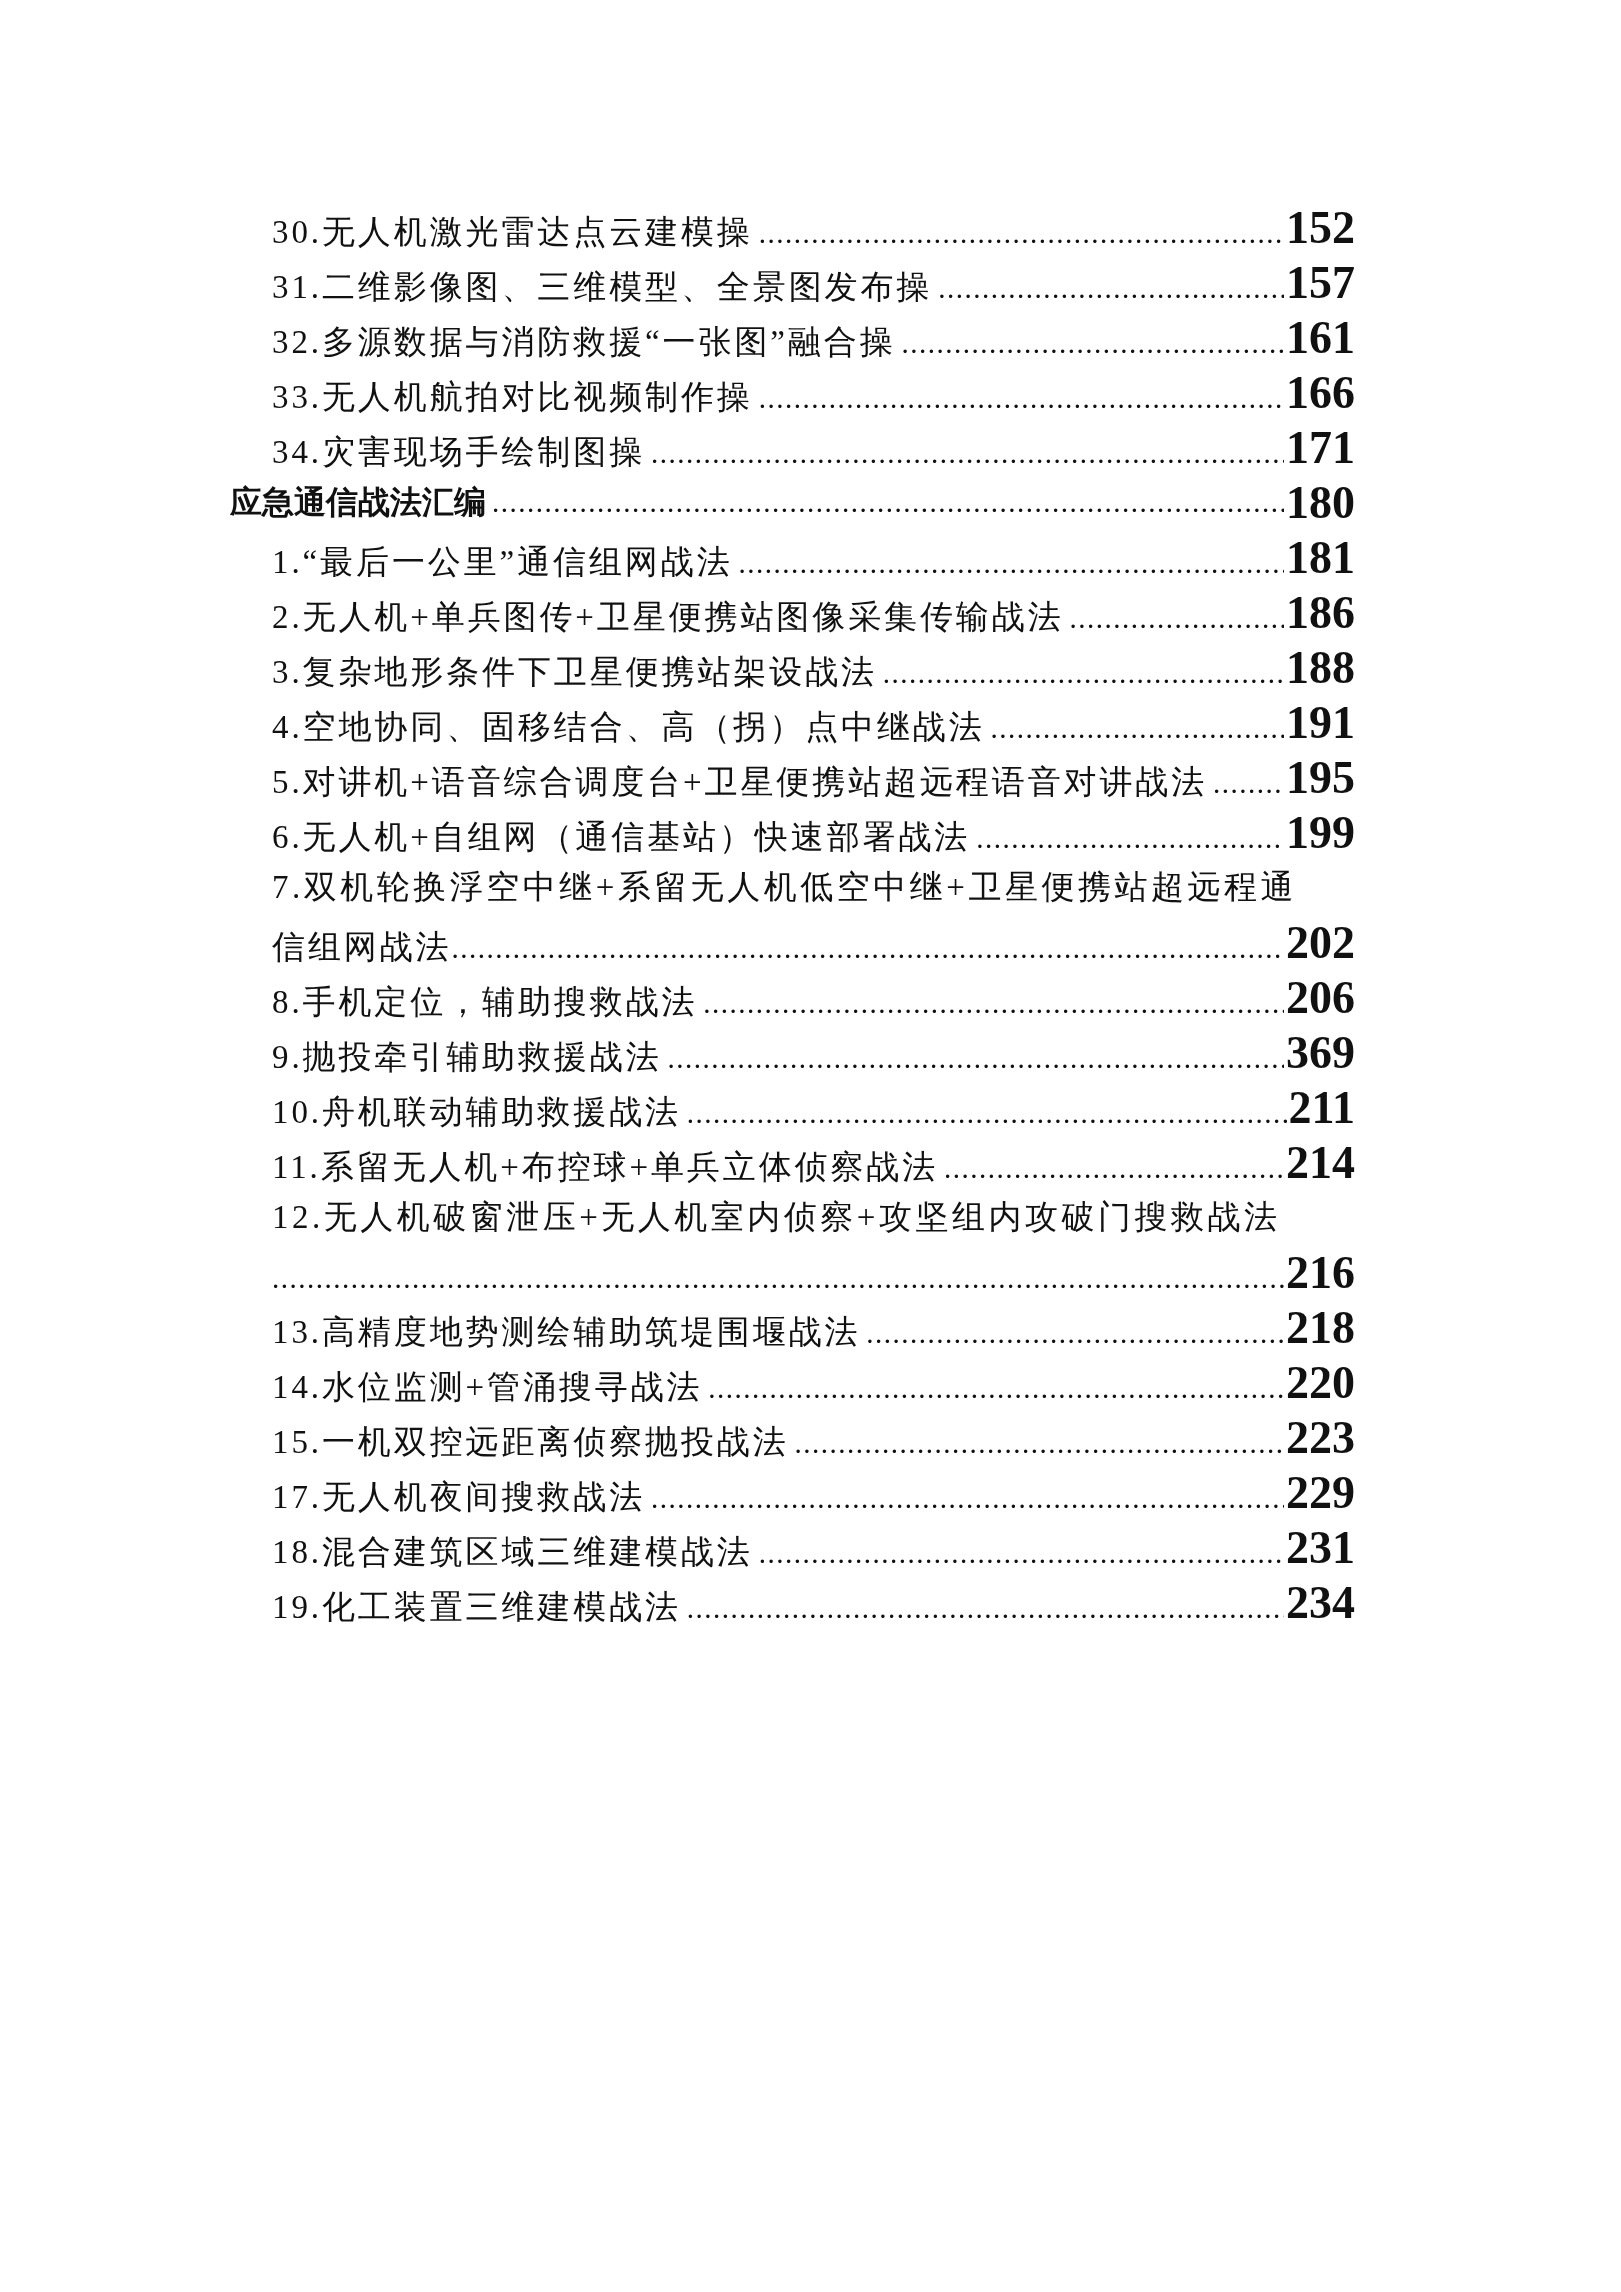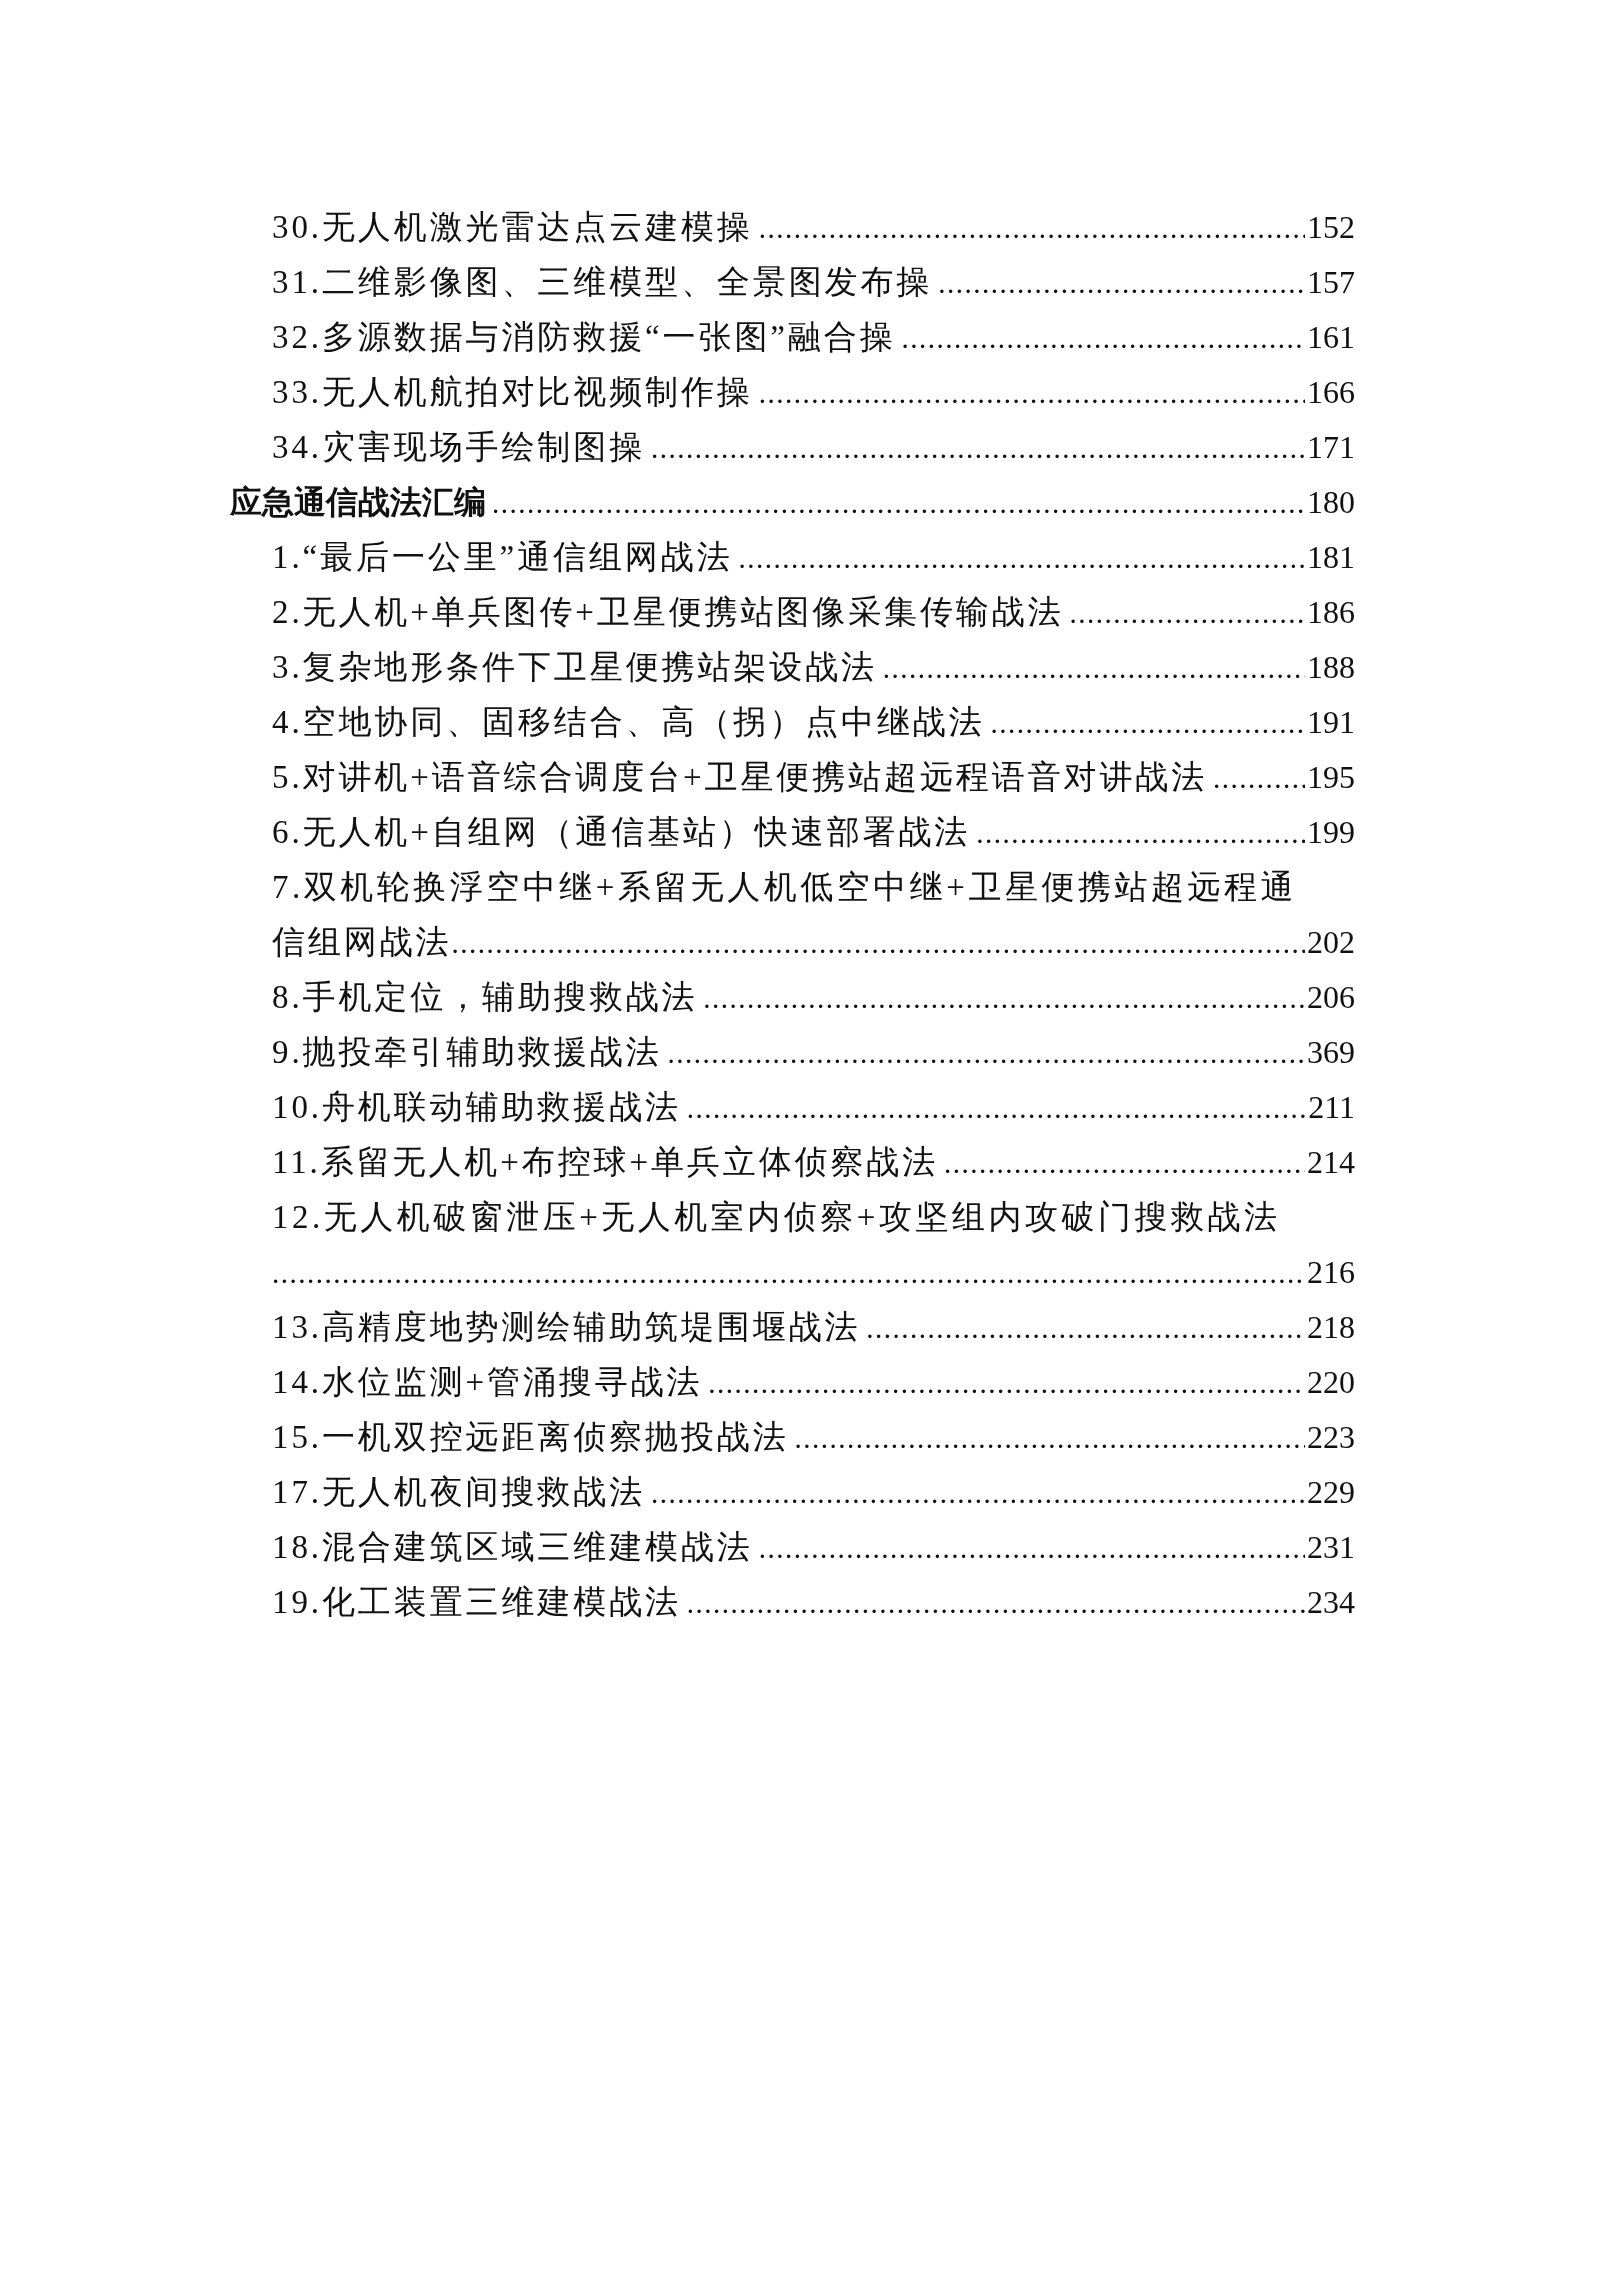--- a/index.html
+++ b/index.html
@@ -30,20 +30,21 @@
       white-space: nowrap;
       overflow: hidden;
     }
     .toc-line.sub {
       padding-left: 42px;
     }
     .toc-line.section {
       font-family: "DejaVu Sans", "Liberation Sans", sans-serif;
       font-weight: bold;
       font-size: 32px;
+      align-items: center;
     }
     .toc-line .title {
       flex: 0 0 auto;
       letter-spacing: 2.9px;
     }
     .toc-line.section .title {
       letter-spacing: 0;
     }
     .toc-line .leader {
       flex: 1 1 auto;
@@ -54,22 +55,22 @@
       font-size: 29px;
       letter-spacing: 1.5px;
       color: #111;
     }
     .toc-line .leader::before {
       content: "................................................................................................................................................................................................................";
     }
     .toc-line .page {
       flex: 0 0 auto;
       font-family: "Liberation Serif", serif;
-      font-weight: normal;
-      font-size: 32px;
+      font-weight: bold;
+      font-size: 46px;
     }
     .toc-line.wrap-first .title {
       letter-spacing: 3.5px;
     }
     .toc-line.cont .leader {
       margin-left: 0;
     }
   </style>
 </head>
 <body>

